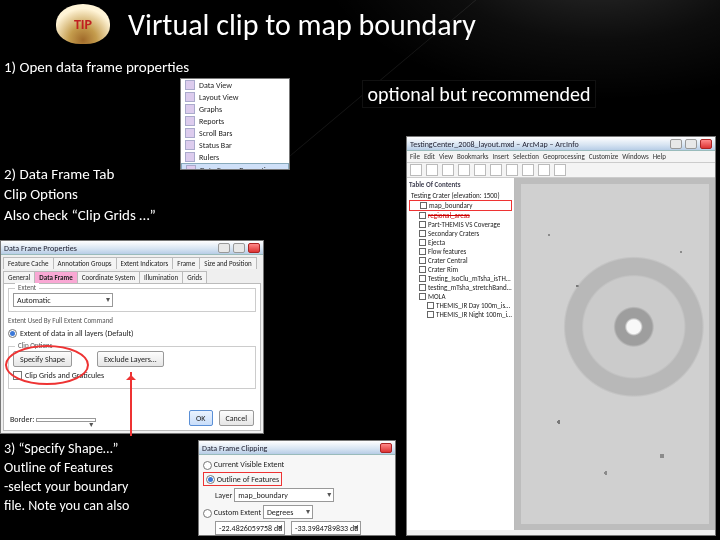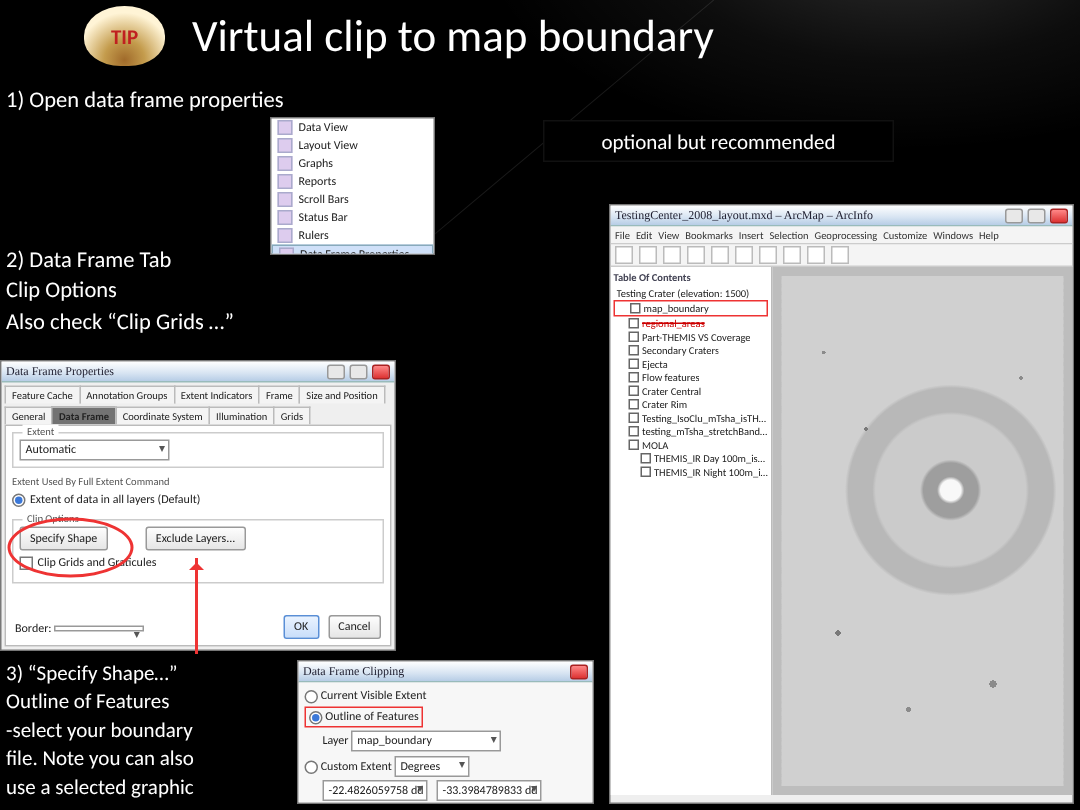--- a/index.html
+++ b/index.html
@@ -37,52 +37,52 @@
   .title {
     position: absolute; left: 128px; top: 6px;
     font-size: 30px; font-weight: 400; color: #fff;
   }
 
   .step1 { position: absolute; left: 4px; top: 58px; font-size: 15px; }
   .note-badge {
     position: absolute; left: 362px; top: 80px; width: 234px; height: 28px;
     background: #000; border: 1px solid #111;
     display: flex; align-items: center; justify-content: center;
-    font-size: 14px;
+    font-size: 20px;
   }
 
   .step2 { position: absolute; left: 4px; top: 164px; font-size: 15px; line-height: 1.35; }
   .step3 { position: absolute; left: 4px; top: 440px; font-size: 14px; line-height: 1.35; max-width: 200px; }
 
   
   .win {
     position: absolute; background: #efefef; border: 1px solid #777;
     box-shadow: 0 2px 6px rgba(0,0,0,0.6); color: #222; font-size: 9px;
     overflow: hidden;
   }
   .win .titlebar {
     height: 14px; background: linear-gradient(#fff,#d7e4f2 60%,#b7cde6);
     border-bottom: 1px solid #9bb; display: flex; align-items: center;
     padding: 0 3px; gap: 3px;
   }
-  .win .titlebar .ttl { flex: 1; font-size: 8px; color: #223; white-space: nowrap; overflow: hidden; font-family: Liberation Serif, serif; }
+  .win .titlebar .ttl { flex: 1; font-size: 8px; color: #223; white-space: nowrap; overflow: hidden; }
   .winbtn { width: 12px; height: 10px; background: #e8e8e8; border: 1px solid #999; border-radius: 2px; }
   .winbtn.close { background: linear-gradient(#f88,#d33); border-color: #a22; }
 
   
   .menu1 { left: 180px; top: 78px; width: 110px; height: 92px; background: #fff; color: #222;}
   .menu1 .row { display: flex; align-items: center; gap: 4px; padding: 1px 4px; font-size: 8px;}
   .menu1 .row .ic { width: 10px; height: 10px; background: #dce; border: 1px solid #aac; }
   .menu1 .row:last-child { background: #cfe0f8; border: 1px solid #8ab; }
 
   
   .dfp { left: 0px; top: 240px; width: 264px; height: 194px; }
   .dfp .tabs { display: flex; flex-wrap: wrap; padding: 2px 2px 0 2px; gap: 0; font-size: 7px;}
   .dfp .tab { padding: 1px 4px; background: #f4f4f4; border: 1px solid #bbb; border-bottom: none; margin-right: -1px;}
-  .dfp .tab.active { background: #737373; font-weight: bold;}
+  .dfp .tab.active { background: #f9a8d4; font-weight: bold;}
   .dfp .body { background: #fff; border: 1px solid #bbb; margin: 0 2px 2px 2px; height: 148px; padding: 4px; position: relative;}
   .grp { border: 1px solid #ccc; padding: 4px; margin-top: 4px; position: relative;}
   .grplbl { position: absolute; top: -6px; left: 6px; background: #fff; padding: 0 3px; font-size: 7px; color: #555;}
   .btn { display: inline-block; padding: 2px 6px; background: linear-gradient(#fdfdfd,#e6e6e6); border: 1px solid #999; border-radius: 2px; font-size: 8px; color: #222;}
   .chk { display: flex; align-items: center; gap: 3px; font-size: 8px; margin-top: 3px;}
   .chk .box { width: 9px; height: 9px; border: 1px solid #777; background: #fff;}
   .ellipse-red { border: 2px solid #e33; border-radius: 50%; position: absolute; pointer-events: none;}
   .arrow-red {
     position: absolute; width: 2px; background: #e33;
   }
@@ -153,21 +153,20 @@
   <div>2) Data Frame Tab</div>
   <div>Clip Options</div>
   <div>Also check “Clip Grids …”</div>
 </div>
 
 <div class="step3">
   <div>3) “Specify Shape…”</div>
   <div>Outline of Features</div>
   <div>-select your boundary</div>
   <div>file. Note you can also</div>
-  <div>use a selected graphic</div>
 </div>
 
 <div class="win menu1">
   <div class="row">
       <span class="ic"></span>
       <span>Data View</span>
     </div>
   <div class="row">
       <span class="ic"></span>
       <span>Layout View</span>

